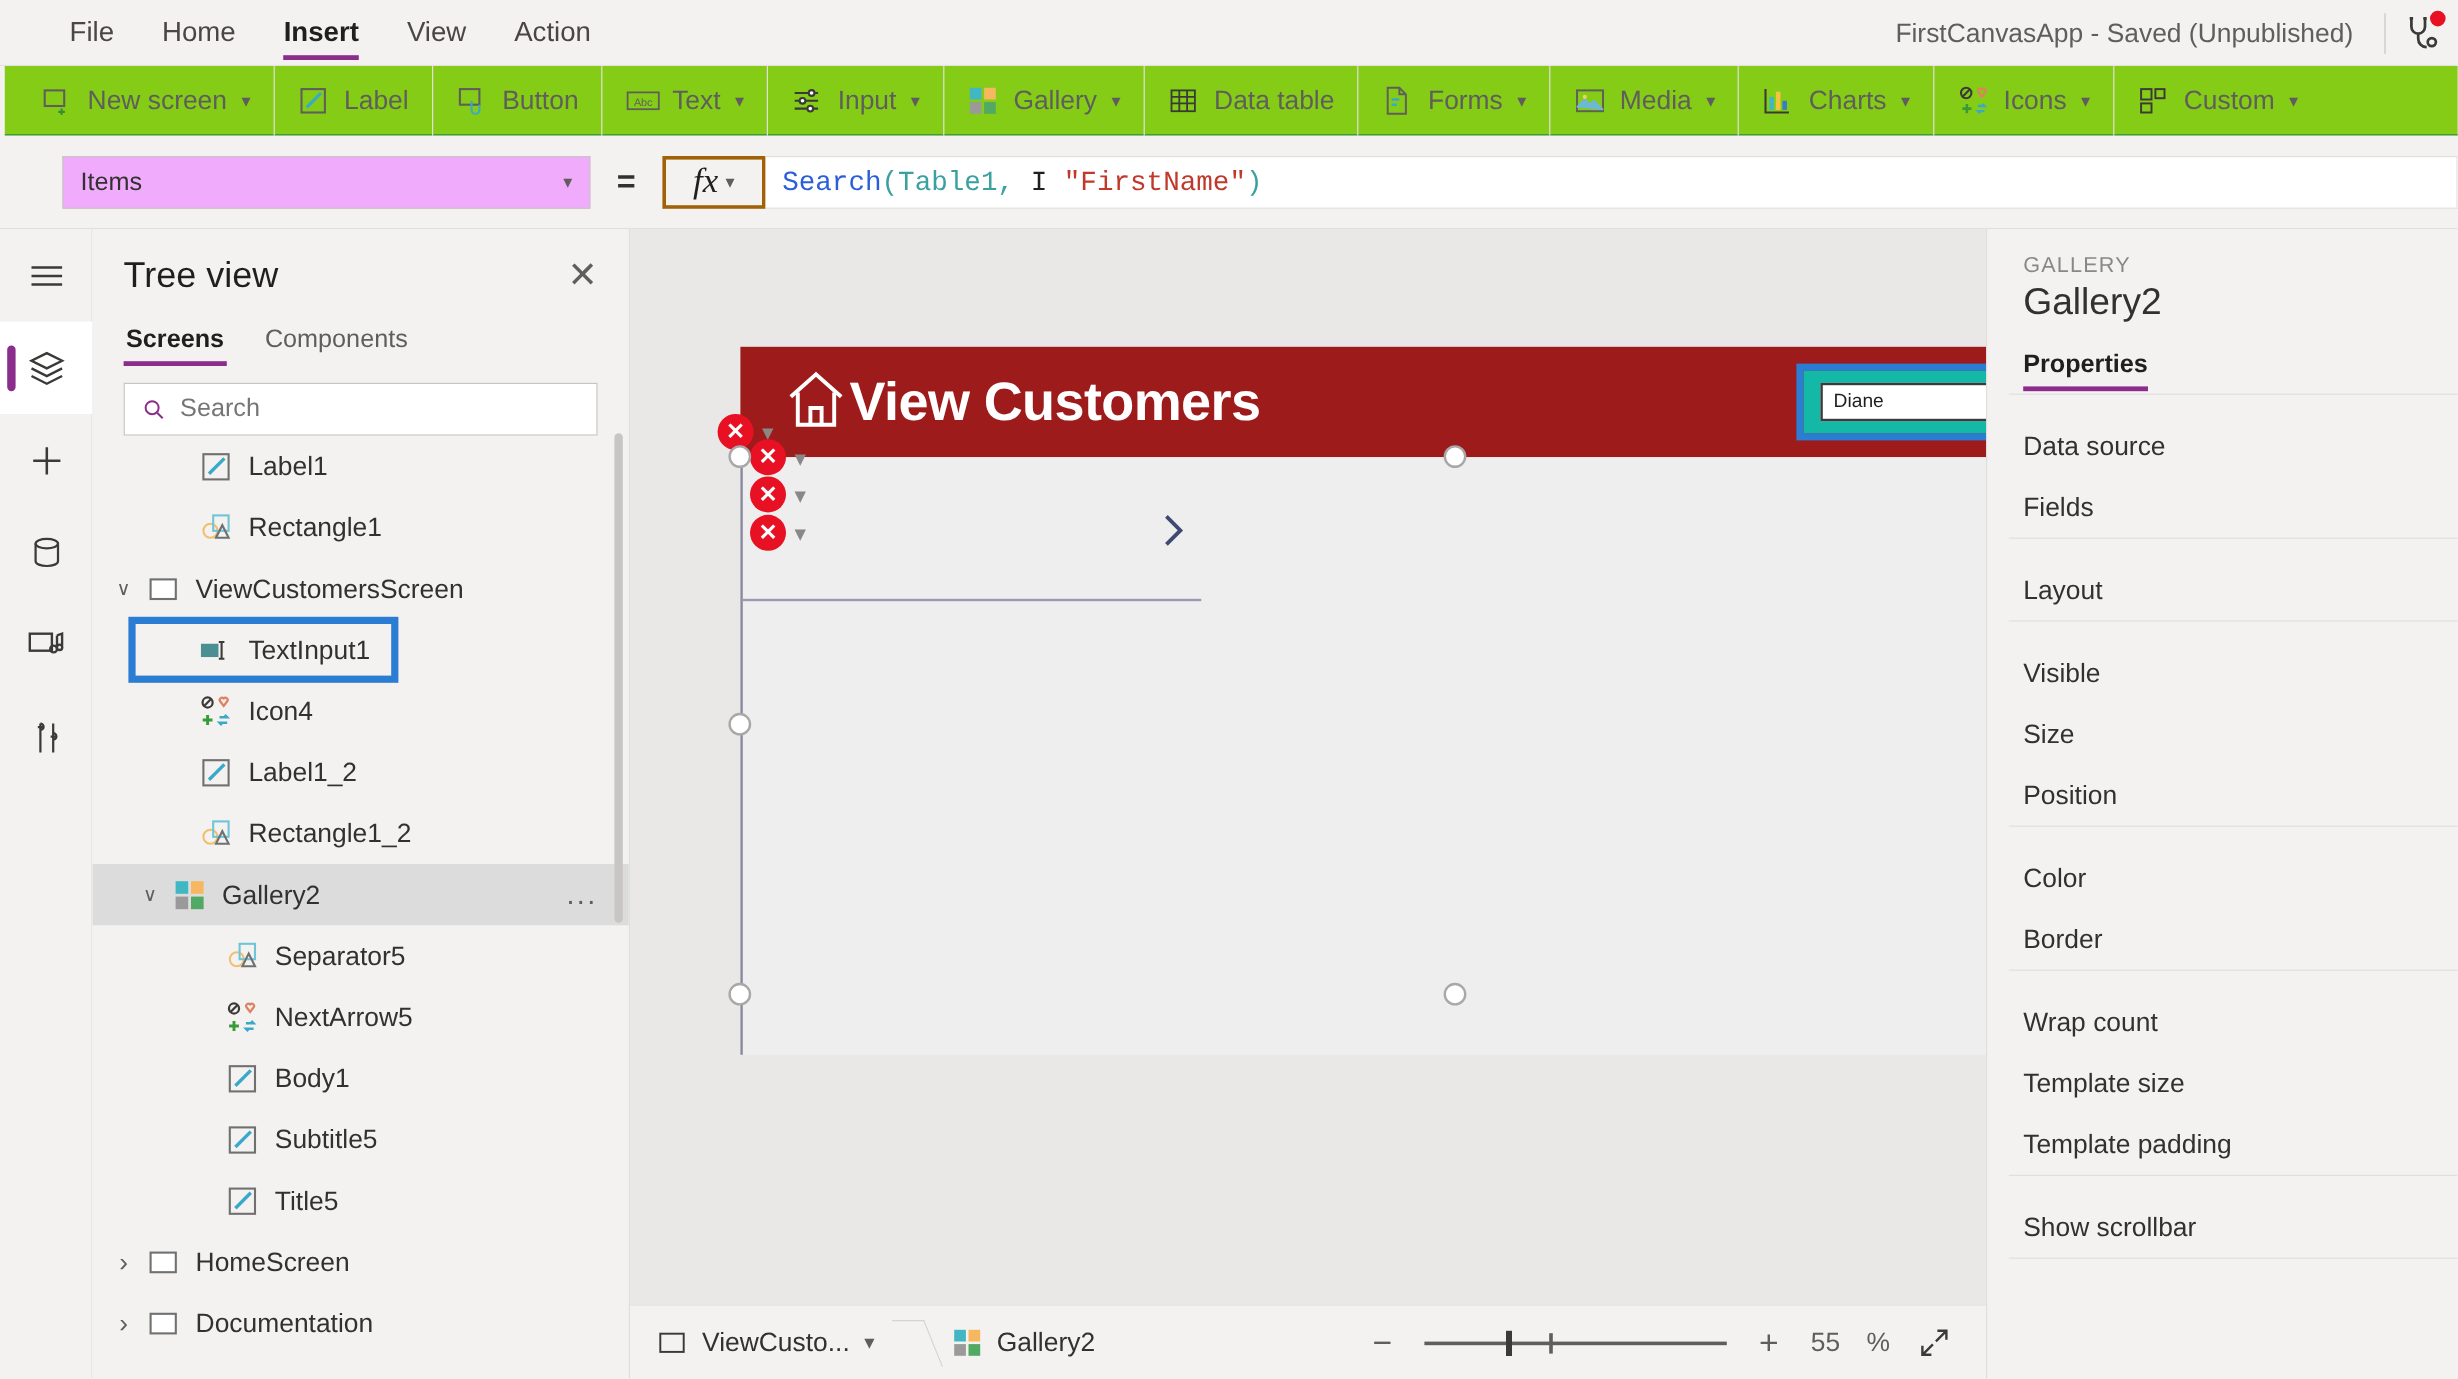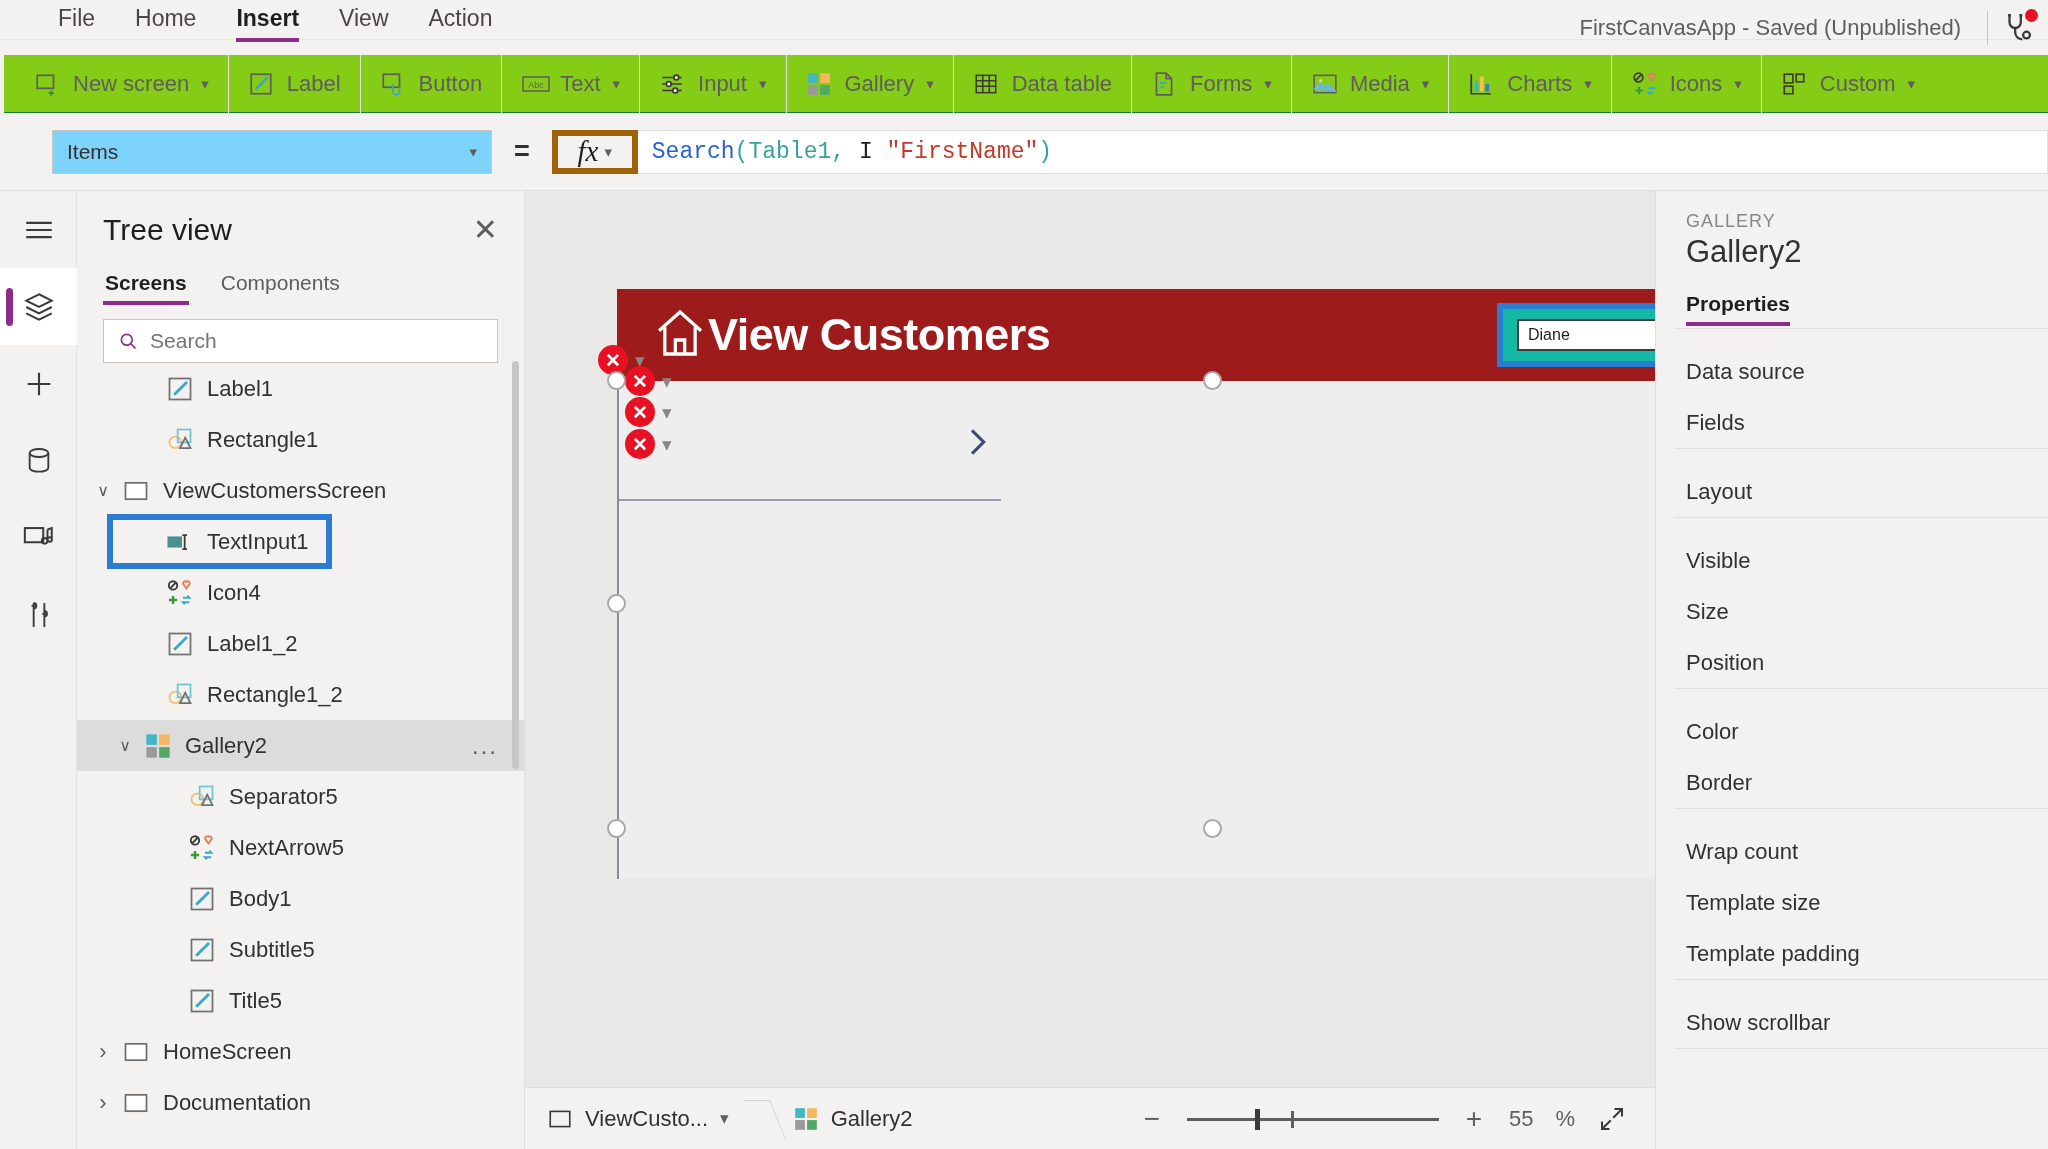--- a/index.html
+++ b/index.html
@@ -8,21 +8,21 @@
     width: 2048px; height: 1149px;
     overflow: hidden;
     font-family: "Liberation Sans", sans-serif;
     background: #f3f2f1;
     color: #323130;
   }
   #app { position: relative; width: 2048px; height: 1149px; }
 
   
   .menubar {
-    position: absolute; top: 0; left: 0; width: 2048px; height: 40px;
+    position: absolute; top: 0; left: 0; width: 2048px; height: 55px;
     background: #f3f2f1;
     display: flex; align-items: center;
     border-bottom: 1px solid #e6e4e2;
   }
   .menu-items { display: flex; align-items: center; padding-left: 38px; gap: 0px; }
   .menu-item {
     position: relative;
     font-size: 23px; color: #4a4644;
     padding: 14px 20px 16px 20px;
     cursor: pointer; white-space: nowrap;
@@ -69,35 +69,35 @@
   
   .fxbar {
     position: absolute; top: 113px; left: 0; width: 2048px; height: 78px;
     background: #f3f2f1;
     display: flex; align-items: center;
     border-bottom: 1px solid #e1dfdd;
   }
   .prop-select {
     margin-left: 52px;
     width: 440px; height: 44px;
-    background: #7dd3fc; border: 1px solid #c8c6c4;
+    background: #f0abfc; border: 1px solid #c8c6c4;
     display: flex; align-items: center; justify-content: space-between;
     padding: 0 14px; cursor: pointer;
   }
   .prop-select span.val { font-size: 21px; color: #323130; }
   .eq { font-size: 27px; color: #323130; font-weight: bold; margin: 0 22px; }
   .fx-box {
     flex: 1; height: 44px; background: #fff;
     border: 1px solid #e1dfdd; border-left: none;
     display: flex; align-items: center;
     margin-right: 0px;
   }
   .fx-btn {
     width: 86px; height: 44px; background: #f3f2f1;
-    border: 6px solid #a16207;
+    border: 3px solid #a16207;
     display: flex; align-items: center; justify-content: center; gap: 6px;
     cursor: pointer;
   }
   .fx-glyph { font-family: "Liberation Serif", serif; font-style: italic; font-size: 29px; color: #201f1e; }
   .formula {
     font-family: "Liberation Mono", monospace; font-size: 23px;
     padding-left: 14px; white-space: pre; letter-spacing: 0px;
   }
   .tok-fn { color: #2b5fd9; }
   .tok-tbl { color: #3aa0a0; }

